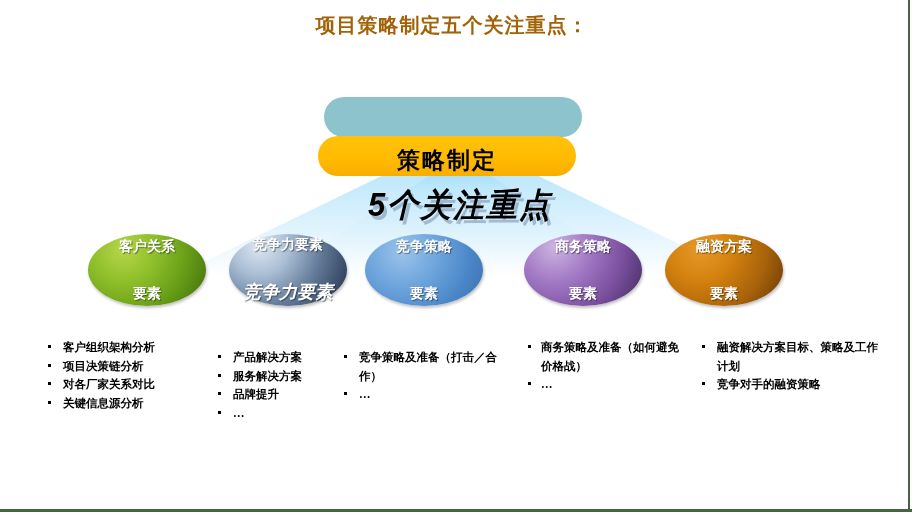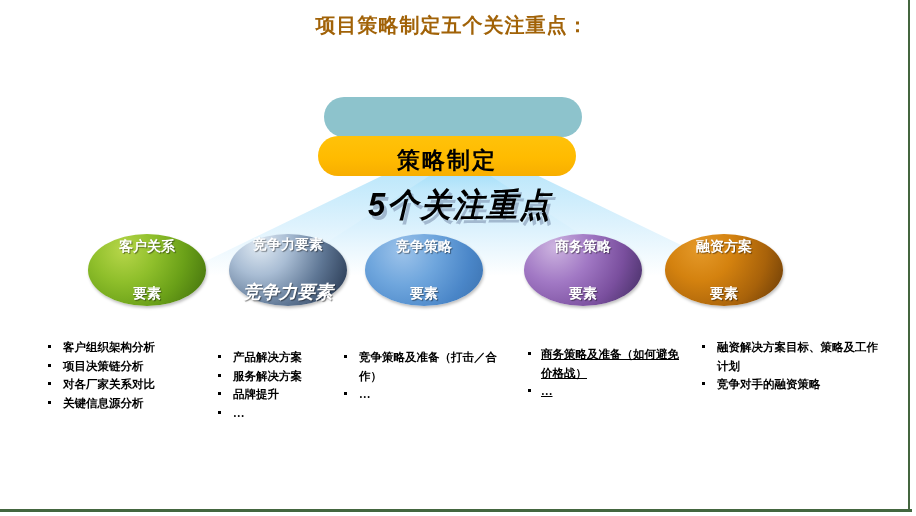--- a/index.html
+++ b/index.html
@@ -168,21 +168,21 @@
     width: 3px;
     height: 3px;
     background: #000000;
   }
   .col.tight li { padding-left: 13px; }
   .col.tight li::before { left: 0px; }
 
   .col.c1 { left: 46px;  top: 338px; width: 160px; }
   .col.c2 { left: 216px; top: 348px; width: 140px; }
   .col.c3 { left: 342px; top: 348px; width: 155px; }
-  .col.c4 { left: 528px; top: 345px; width: 160px; text-decoration: underline; }
+  .col.c4 { left: 528px; top: 338px; width: 160px; }
   .col.c5 { left: 700px; top: 338px; width: 180px; }
 </style>
 </head>
 <body>
 
 <div id="slide">
 
   <div class="frame-right"></div>
   <div class="frame-bottom"></div>
 

